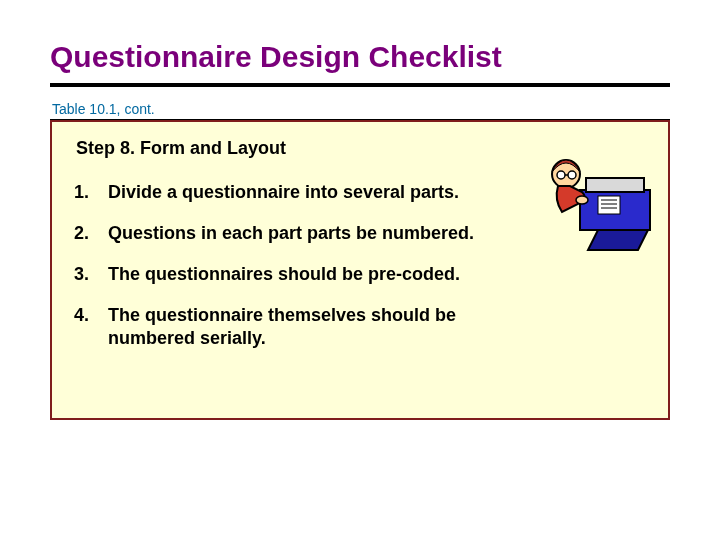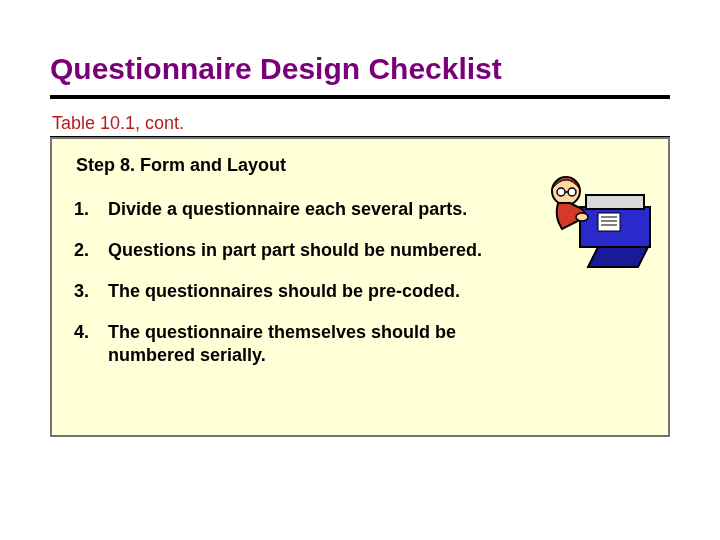--- a/index.html
+++ b/index.html
@@ -9,47 +9,47 @@
     height: 540px;
     background: #ffffff;
     font-family: Verdana, Arial, sans-serif;
     overflow: hidden;
   }
   .slide {
     position: relative;
     width: 720px;
     height: 540px;
     box-sizing: border-box;
-    padding: 52px 50px 20px 50px;
+    padding: 40px 50px 20px 50px;
   }
   .title {
     color: #7a007a;
     font-weight: 700;
     font-size: 30px;
     line-height: 1.1;
     margin: 0 0 10px 0;
     font-family: Verdana, Arial, sans-serif;
   }
   .title-underline {
     border-top: 4px solid #000000;
     margin: 8px 0 14px 0;
   }
   .table-ref {
-    font-size: 18px;
-    color: #b91c1c;
+    font-size: 14px;
+    color: #0369a1;
     margin: 0 0 2px 2px;
     font-family: Verdana, Arial, sans-serif;
   }
   .ref-underline {
     border-top: 2px solid #000000;
     margin: 0 0 0 0;
   }
   .content-box {
     position: relative;
-    border: 2px solid #737373;
+    border: 2px solid #7f1d1d;
     background: #ffffd8;
     margin-top: -1px;
     padding: 16px 20px 28px 22px;
     color: #000000;
     min-height: 300px;
     box-sizing: border-box;
   }
   .step-title {
     font-weight: 700;
     font-size: 18px;
@@ -101,22 +101,22 @@
   <div class="title-underline"></div>
 
   <div class="table-ref">Table 10.1, cont.</div>
   <div class="ref-underline"></div>
 
   <div class="content-box">
 
     <div class="step-title">Step 8. Form and Layout</div>
 
     <ol class="items">
-      <li class="wide">Divide a questionnaire each several parts.</li>
-      <li>Questions in part part should be numbered.</li>
+      <li class="wide">Divide a questionnaire into several parts.</li>
+      <li>Questions in each part parts be numbered.</li>
       <li class="wide">The questionnaires should be pre-coded.</li>
       <li>The questionnaire themselves should be numbered serially.</li>
     </ol>
 
     <div class="clipart">
       <svg viewBox="0 0 130 110" width="130" height="110">
 
         <rect x="52" y="40" width="70" height="40" fill="#2a2acc" stroke="#000" stroke-width="2"></rect>
         <rect x="58" y="28" width="58" height="14" fill="#d9d9d9" stroke="#000" stroke-width="2"></rect>
         <polygon points="70,80 120,80 110,100 60,100" fill="#1a1a99" stroke="#000" stroke-width="2"></polygon>

